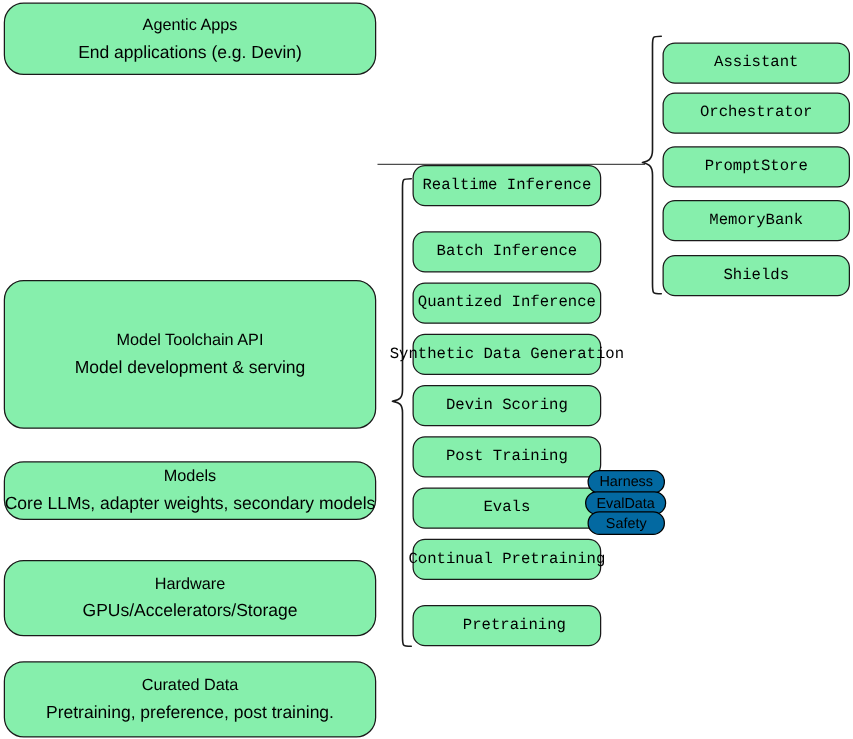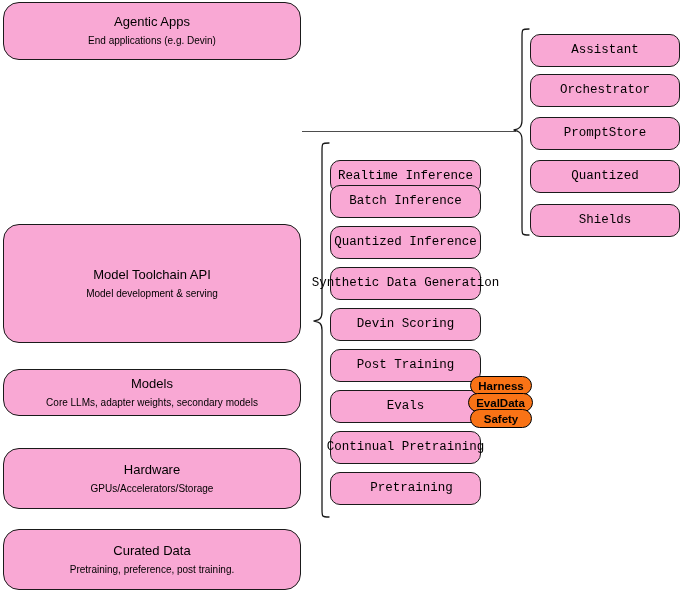--- a/index.html
+++ b/index.html
@@ -21,34 +21,34 @@
     top: 0;
     width: 682px;
     height: 591px;
   }
   
   .box {
     position: absolute;
     box-sizing: border-box;
     border: 1.2px solid #1a1a1a;
     border-radius: 14px;
-    background: #f9a8d4;
+    background: #86efac;
     display: flex;
     flex-direction: column;
     align-items: center;
     justify-content: center;
     line-height: 1.25;
   }
   .box .title {
     font-size: 13px;
     color: #000;
     white-space: nowrap;
   }
   .box .subtitle {
-    font-size: 10px;
+    font-size: 14px;
     color: #000;
     margin-top: 5px;
     white-space: nowrap;
   }
   
   .layer-box {
     left: 3px;
     width: 298px;
     border-radius: 16px;
   }
@@ -69,29 +69,28 @@
   .col-right {
     left: 530px;
     width: 150px;
   }
   
   .pill {
     position: absolute;
     box-sizing: border-box;
     border: 1.3px solid #000;
     border-radius: 12px;
-    background: #f97316;
+    background: #0369a1;
     height: 19px;
     display: flex;
     align-items: center;
     justify-content: center;
     font-size: 11.5px;
     white-space: nowrap;
     z-index: 5;
-    font-weight: bold;
   }
   
   .connector {
     position: absolute;
     background: #4d4d4d;
     height: 1.2px;
   }
   
   .bracket {
     position: absolute;
@@ -151,21 +150,21 @@
   <svg class="bracket" style="left:505px;top:26px;" width="26" height="212" viewBox="0 0 26 212">
     <path d="M 24 3
              C 17 3, 17 3, 17 11
              L 17 94
              C 17 102, 13 103, 9 104
              C 13 105, 17 106, 17 114
              L 17 201
              C 17 209, 17 209, 24 209"></path>
   </svg>
 
-  <div class="box cap-box col-mid" style="top:160px;">
+  <div class="box cap-box col-mid" style="top:132px;">
     <div class="title">Realtime Inference</div>
   </div>
   <div class="box cap-box col-mid" style="top:185px;border-radius:10px;">
     <div class="title">Batch Inference</div>
   </div>
   <div class="box cap-box col-mid" style="top:226px;">
     <div class="title">Quantized Inference</div>
   </div>
   <div class="box cap-box col-mid" style="top:267px;">
     <div class="title">Synthetic Data Generation</div>
@@ -175,37 +174,37 @@
   </div>
   <div class="box cap-box col-mid" style="top:349px;">
     <div class="title">Post Training</div>
   </div>
   <div class="box cap-box col-mid" style="top:390px;">
     <div class="title">Evals</div>
   </div>
   <div class="box cap-box col-mid" style="top:431px;">
     <div class="title">Continual Pretraining</div>
   </div>
-  <div class="box cap-box col-mid" style="top:472px;padding-left:12px;">
+  <div class="box cap-box col-mid" style="top:484px;padding-left:12px;">
     <div class="title">Pretraining</div>
   </div>
 
   <div class="pill" style="left:470px;top:376px;width:62px;">Harness</div>
   <div class="pill" style="left:468px;top:393px;width:65px;">EvalData</div>
   <div class="pill" style="left:470px;top:409px;width:62px;">Safety</div>
 
   <div class="box cap-box col-right" style="top:34px;">
     <div class="title">Assistant</div>
   </div>
   <div class="box cap-box col-right" style="top:74px;">
     <div class="title">Orchestrator</div>
   </div>
   <div class="box cap-box col-right" style="top:117px;">
     <div class="title">PromptStore</div>
   </div>
   <div class="box cap-box col-right" style="top:160px;">
-    <div class="title">Quantized</div>
+    <div class="title">MemoryBank</div>
   </div>
   <div class="box cap-box col-right" style="top:204px;">
     <div class="title">Shields</div>
   </div>
 
 </div>
 
 </body></html>

